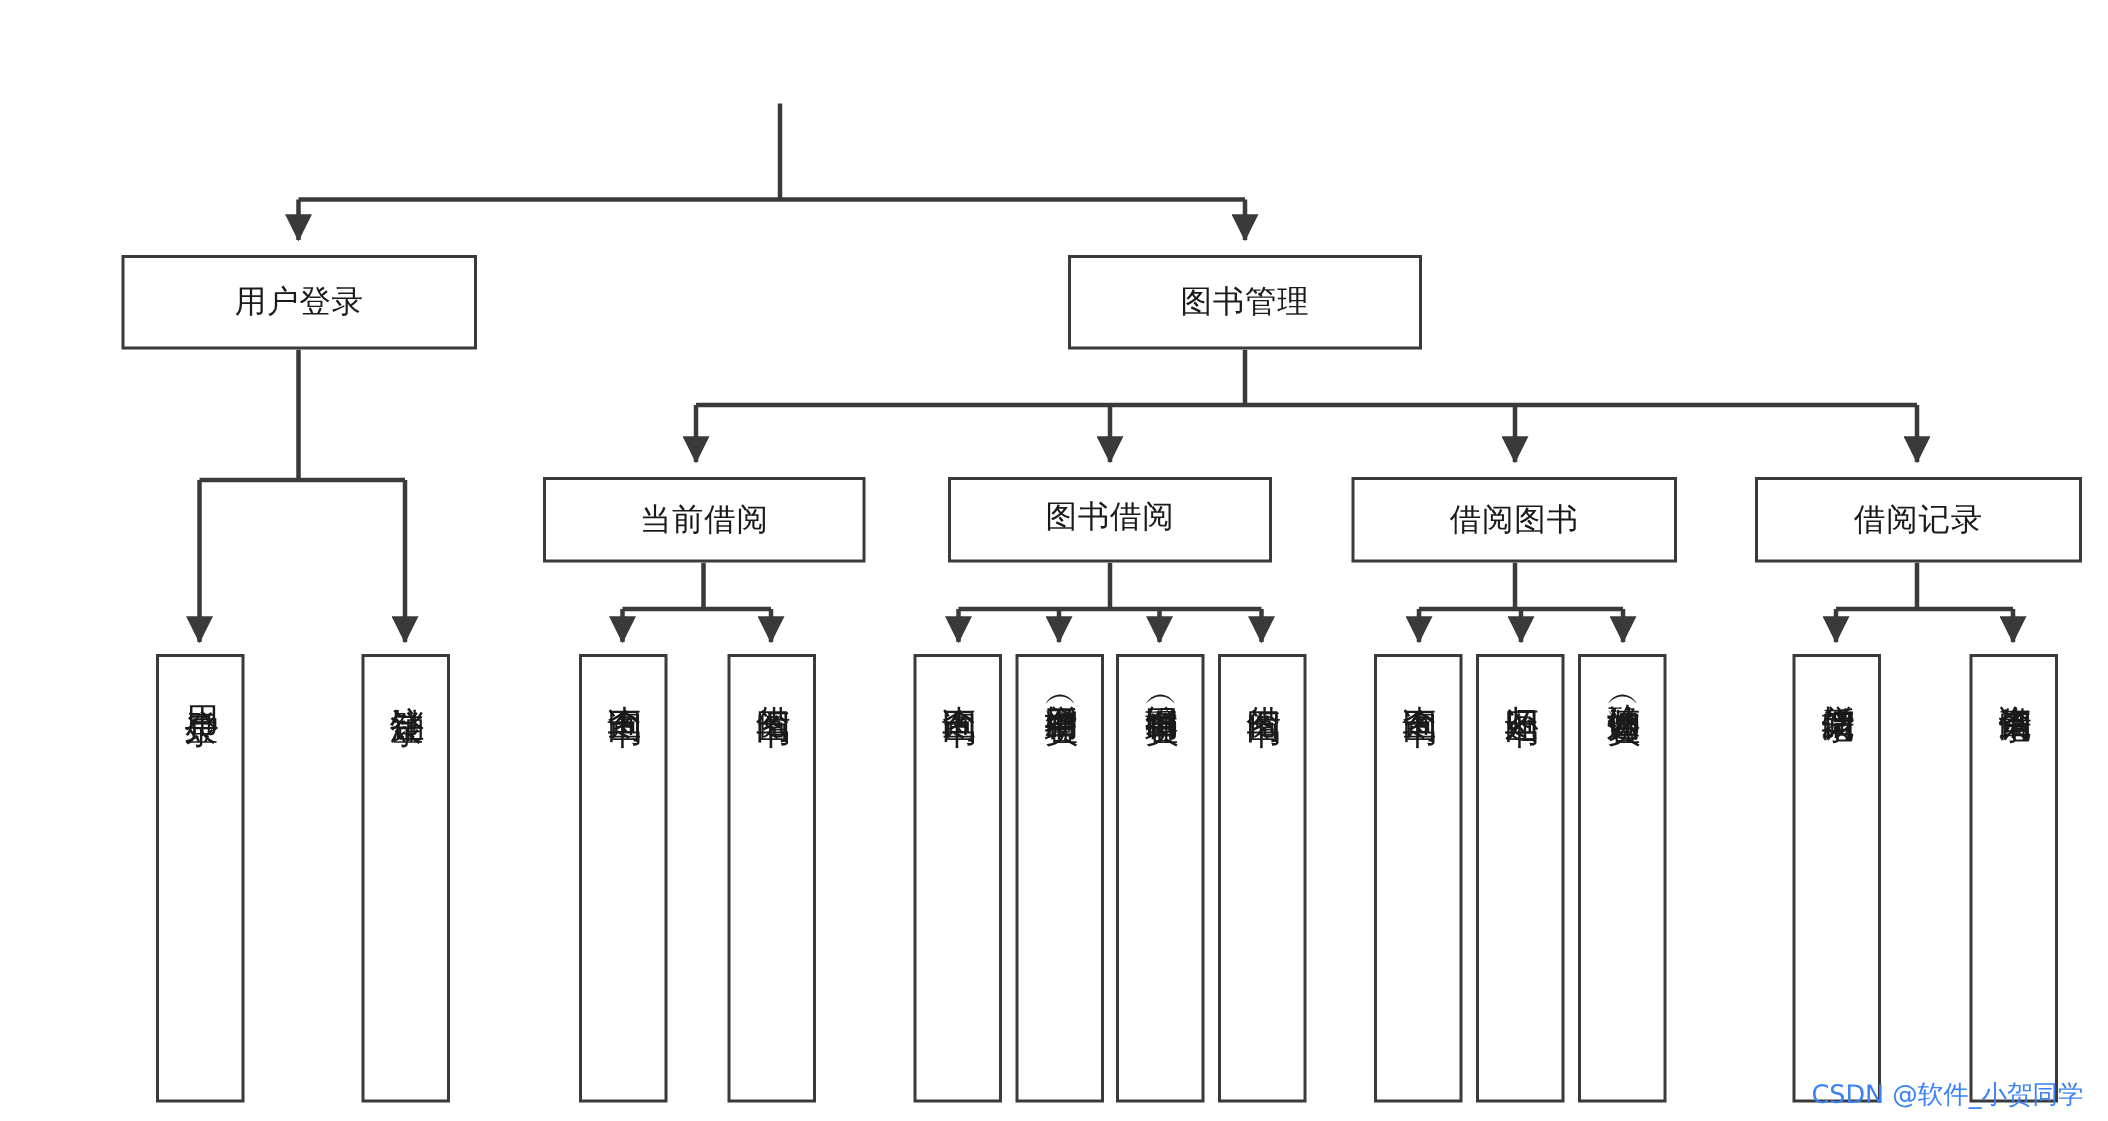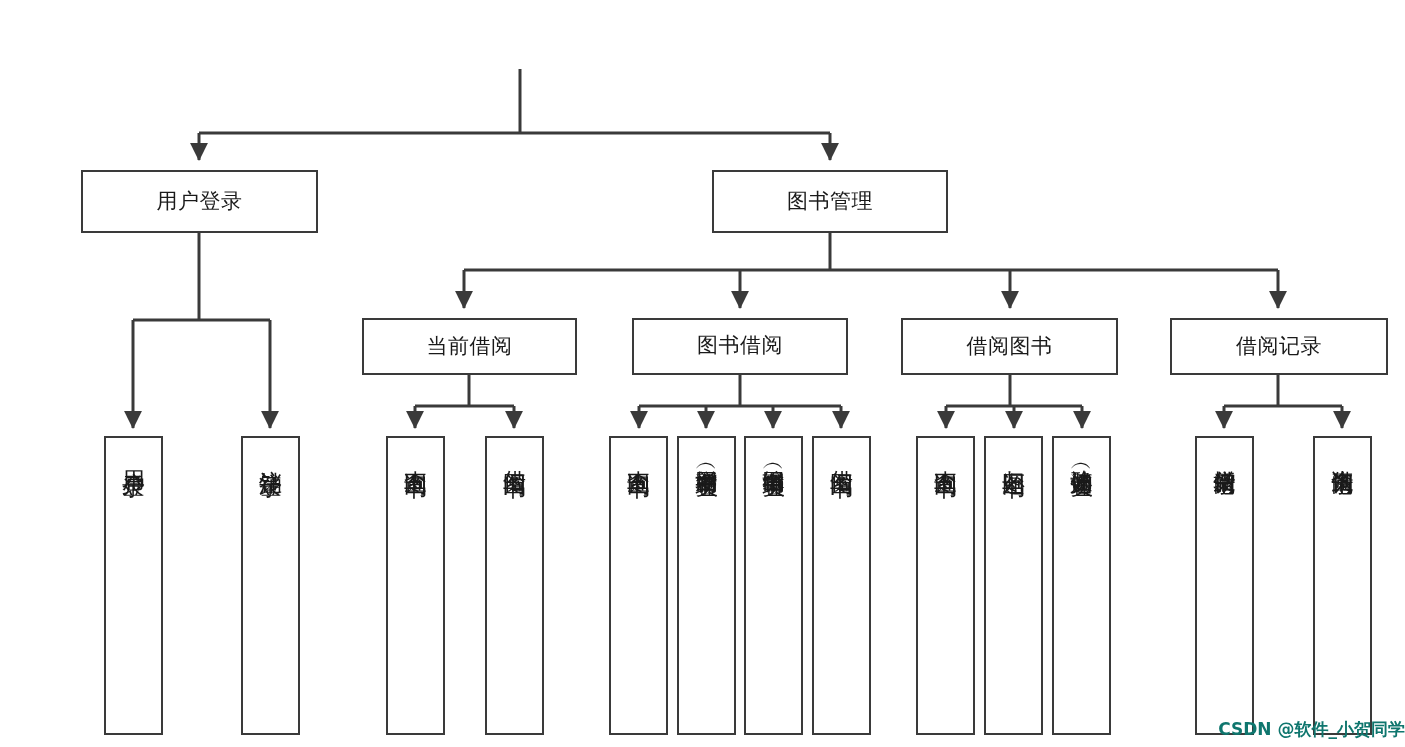--- a/index.html
+++ b/index.html
@@ -56,28 +56,27 @@
     font-size: 23px;
     line-height: 1.0;
     letter-spacing: 2px;
   }
   .node.vert.tall .lbl {
     font-size: 22px;
     letter-spacing: 1px;
   }
   #watermark {
     position: absolute;
-    right: 0;
+    right: 16px;
     bottom: 6px;
     font-size: 17px;
-    color: #0f766e;
+    color: #3b82f6;
     font-family: "DejaVu Sans", "Liberation Sans", sans-serif;
     white-space: pre;
     pointer-events: none;
-    font-weight: bold;
   }
 </style>
 </head>
 <body>
 
 <div id="canvas">
 
   <svg id="connectors" viewBox="0 0 1405 747" xmlns="http://www.w3.org/2000/svg">
     <defs>
       <marker id="arrow" viewBox="0 0 10 10" refX="9.5" refY="5" markerWidth="6" markerHeight="6" orient="auto-start-reverse">

